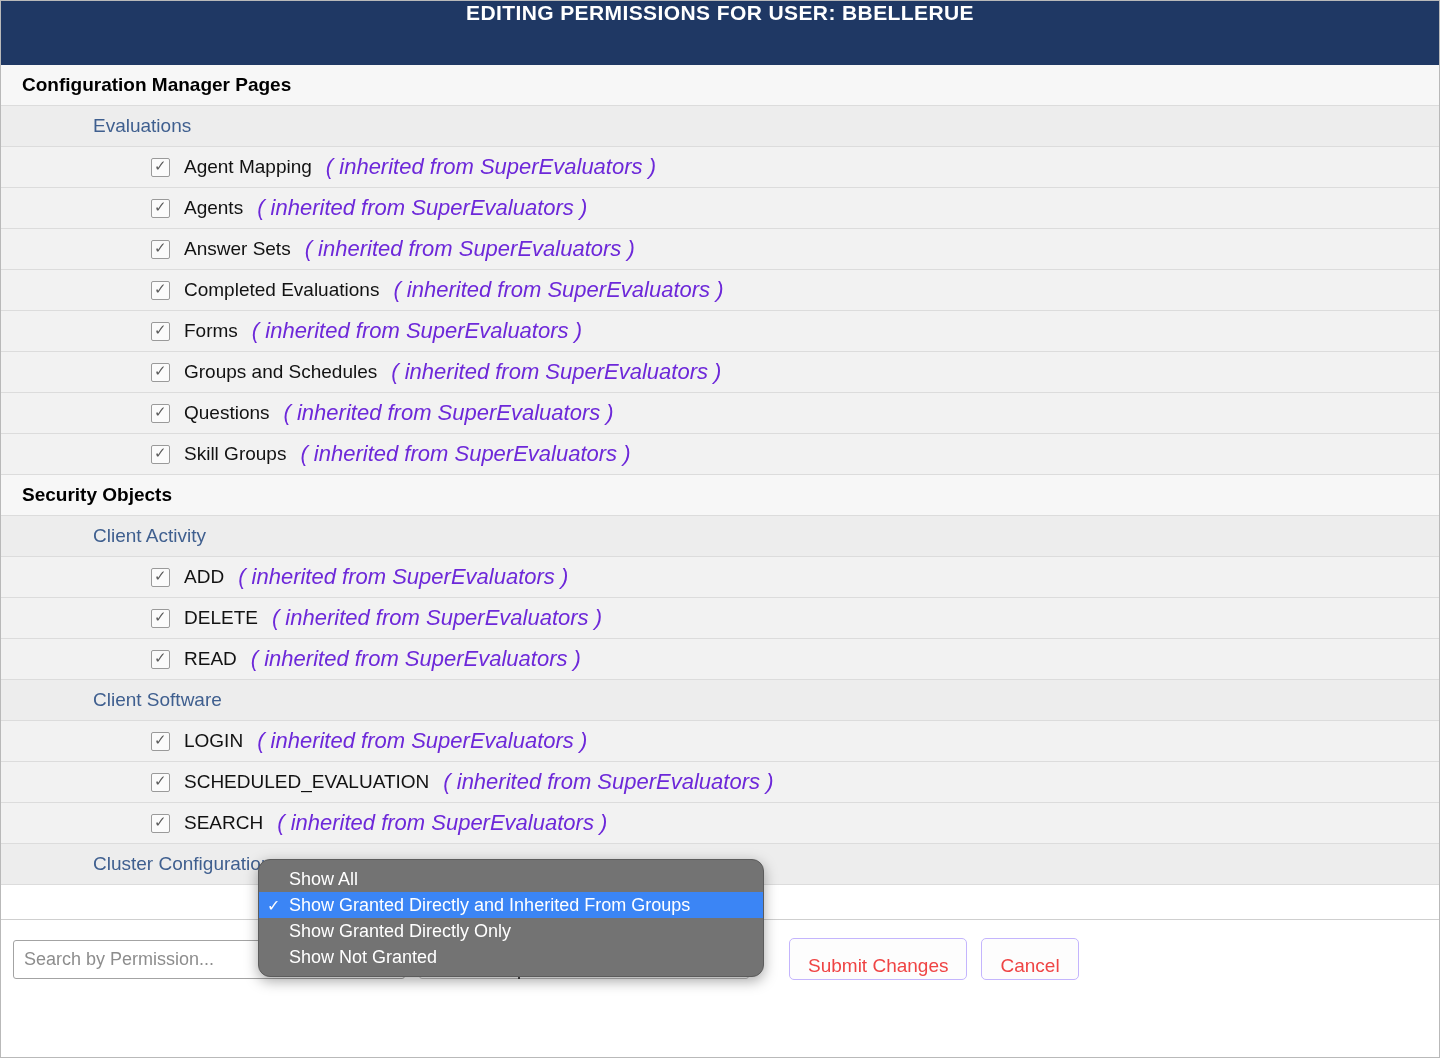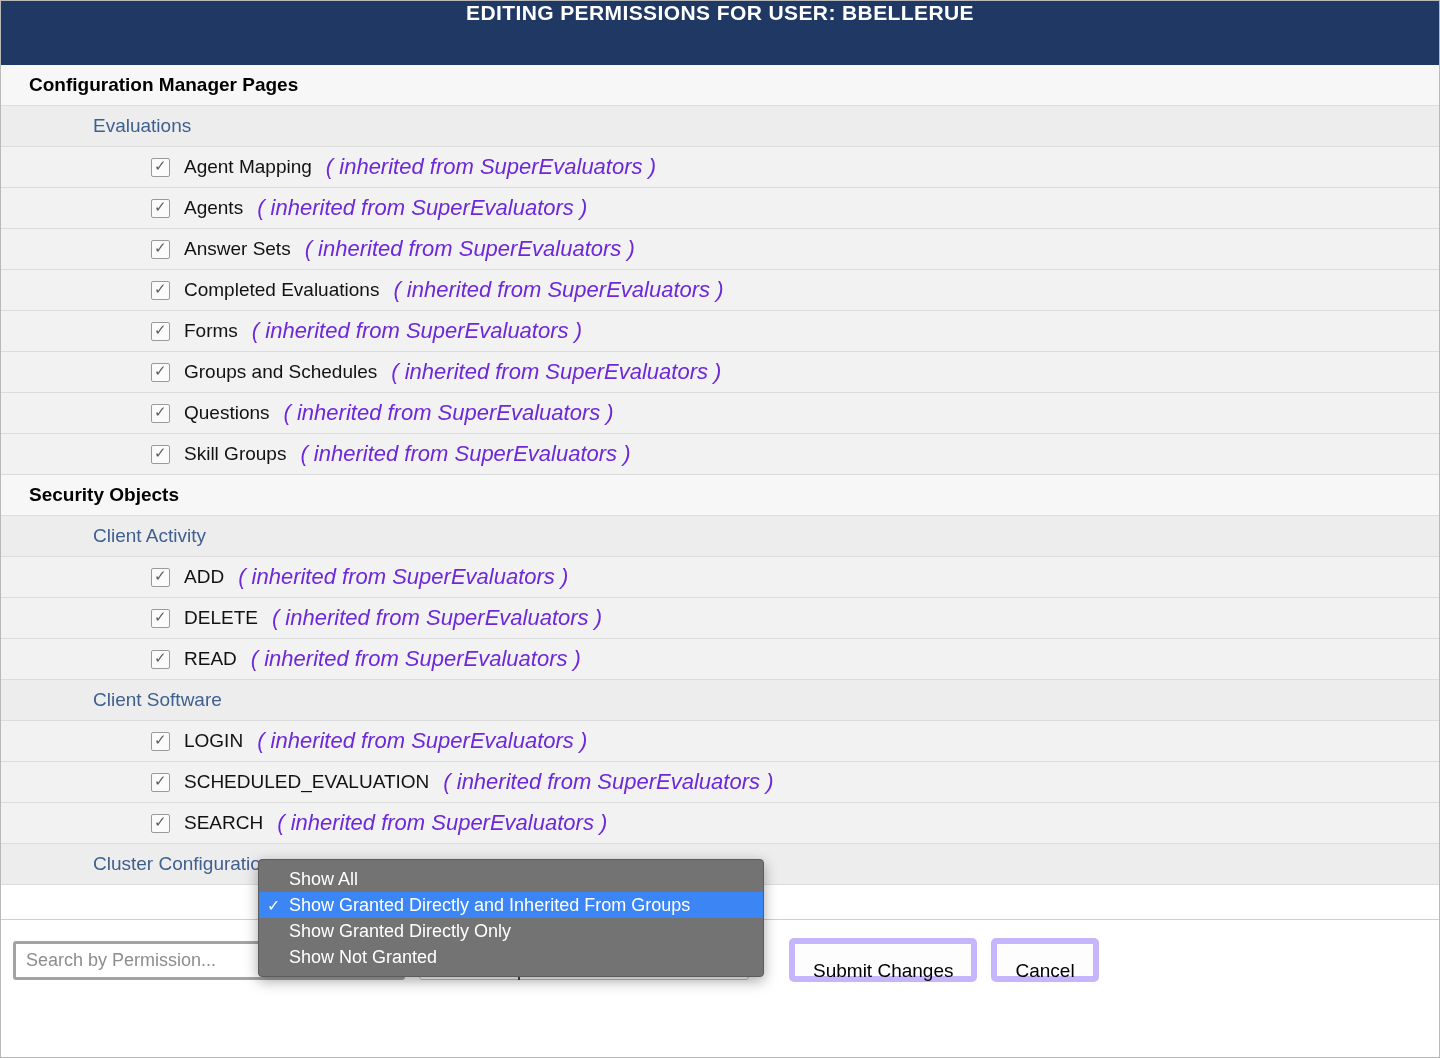--- a/index.html
+++ b/index.html
@@ -43,21 +43,21 @@
   }
   .row {
     border-bottom: 1px solid #dcdcdc;
     display: flex;
     align-items: center;
     box-sizing: border-box;
   }
   .row.section {
     height: 41px;
     background: #f7f7f7;
-    padding-left: 28px;
+    padding-left: 21px;
     font-size: 19px;
     font-weight: bold;
     color: #000000;
   }
   .row.group {
     height: 41px;
     background: #ededed;
     padding-left: 92px;
     font-size: 19px;
     font-weight: normal;
@@ -121,21 +121,21 @@
     align-items: center;
     padding: 18px 12px 0 12px;
     gap: 14px;
   }
   .search-input {
     width: 392px;
     height: 39px;
     box-sizing: border-box;
     font-size: 18px;
     padding: 0 10px;
-    border: 3px solid #a3a3a3;
+    border: 1px solid #a3a3a3;
     border-radius: 3px;
     color: #4d4d4d;
     background: #ffffff;
     font-family: "Liberation Sans", sans-serif;
   }
   .search-input::placeholder { color: #8d8d8d; }
 
   .filter-select {
     width: 330px;
     height: 39px;
@@ -148,38 +148,38 @@
     color: #222;
     display: flex;
     align-items: center;
   }
 
   .btn {
     height: 42px;
     box-sizing: border-box;
     padding: 16px 18px;
     background: #fdfdfd;
-    border: 6px solid #c4b5fd;
+    border: 1px solid #c4b5fd;
     border-radius: 5px;
     font-size: 19px;
-    color: #000000;
+    color: #ef4444;
     font-family: "Liberation Sans", sans-serif;
     cursor: pointer;
   }
   .btn.submit { margin-left: 26px; }
 
   
   .dropdown {
     position: absolute;
     left: 257px;
     top: 858px;
     width: 504px;
     background: #737373;
     border: 1px solid #5c5c5c;
-    border-radius: 4px;
+    border-radius: 12px;
     padding: 6px 0;
     box-shadow: 0 4px 14px rgba(0,0,0,0.35);
     z-index: 30;
   }
   .dropdown-item {
     height: 26px;
     display: flex;
     align-items: center;
     padding: 0 10px 0 8px;
     font-size: 18px;

